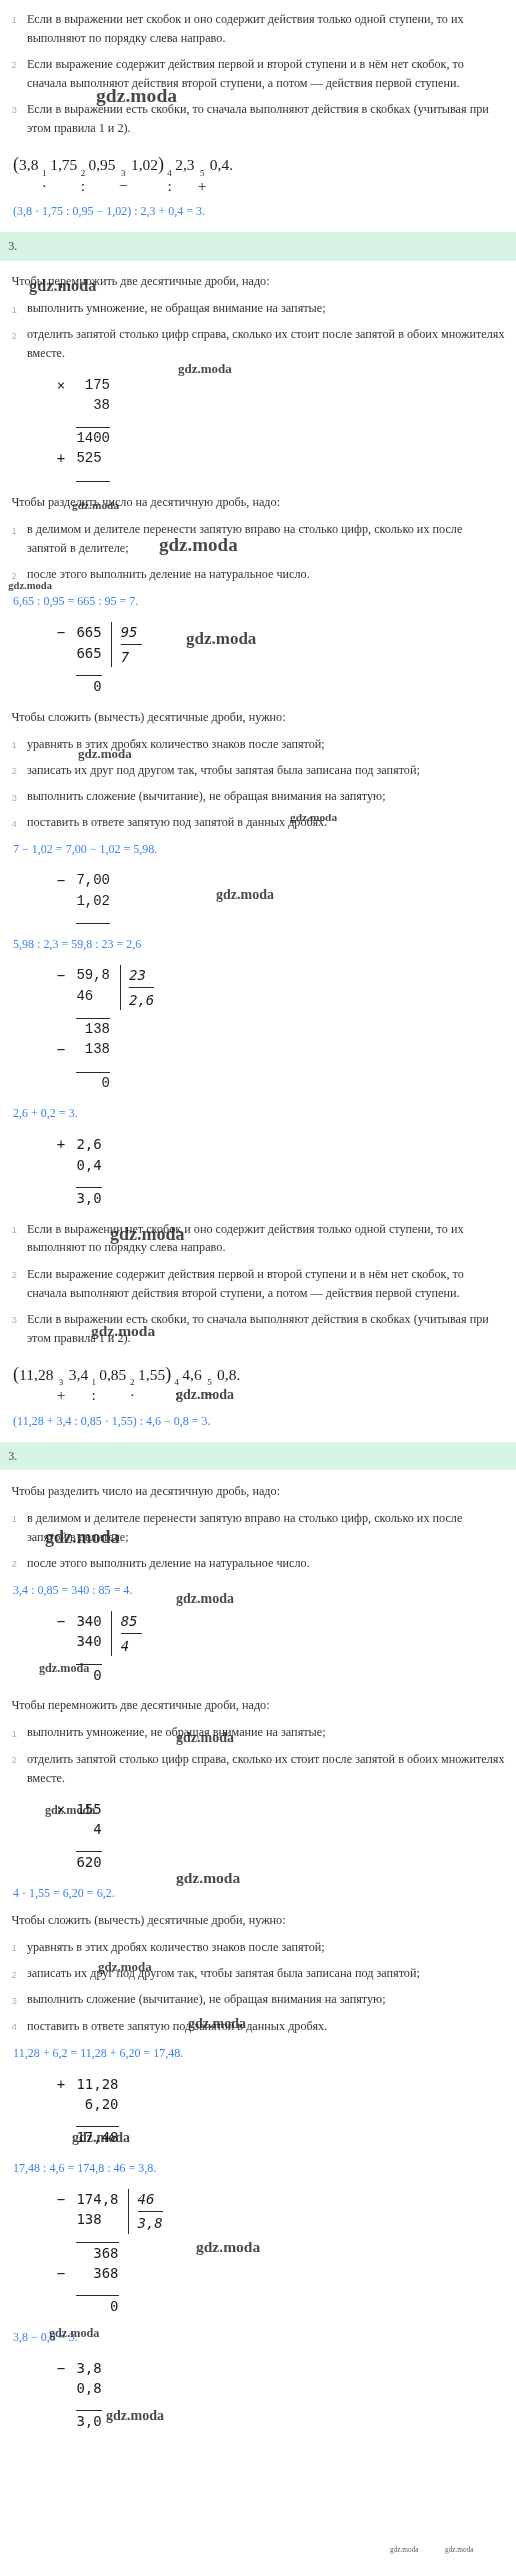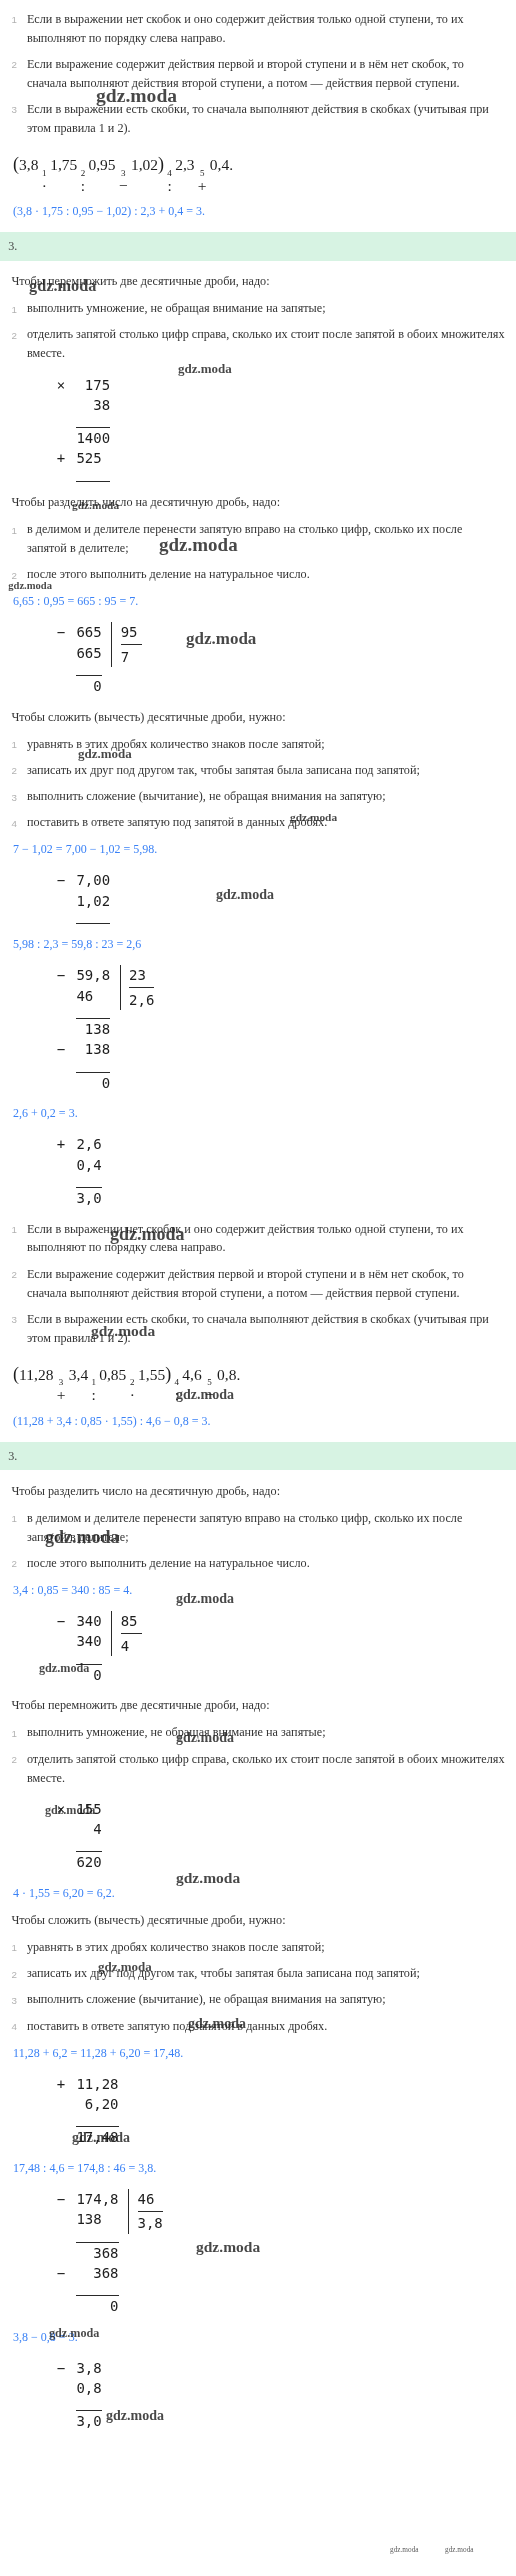--- a/index.html
+++ b/index.html
@@ -60,25 +60,25 @@
   
   .calc, .division {
     font-family: "DejaVu Sans Mono", monospace;
     font-size: 14px; line-height: 1.45; color: #1d1d1d;
     margin: 11.4px 0 11.4px 47px;
   }
   .division { display: flex; }
   .crow { display: flex; }
   .csign { width: 19.6px; }
   .cnum { white-space: pre; text-align: right; display: inline-block; }
-  .w3 { width: 3ch; } .w4 { width: 4ch; } .w5 { width: 5ch; }
+  .w3 { width: 3ch; } .w4 { width: 4ch; font-family: Liberation Mono, monospace; } .w5 { width: 5ch; }
   .ul .cnum { border-bottom: 1.2px solid #2a2a2a; padding-bottom: 12px; }
   .dright {
     border-left: 1.2px solid #2a2a2a;
-    margin-left: 9.8px; padding-left: 8.2px; align-self: flex-start;
+    margin-left: 9.8px; padding-left: 8.2px; align-self: flex-start; font-style: italic;
   }
   .ddivisor { border-bottom: 1.2px solid #2a2a2a; padding: 0 4.9px 1.6px 0; }
   .dquot { padding-top: 1.6px; }
 </style>
 </head>
 <body>
 
 <div class="page">
 
   <span class="wm" style="top:86px;left:96px;font-size:19.6px">gdz.moda</span>

